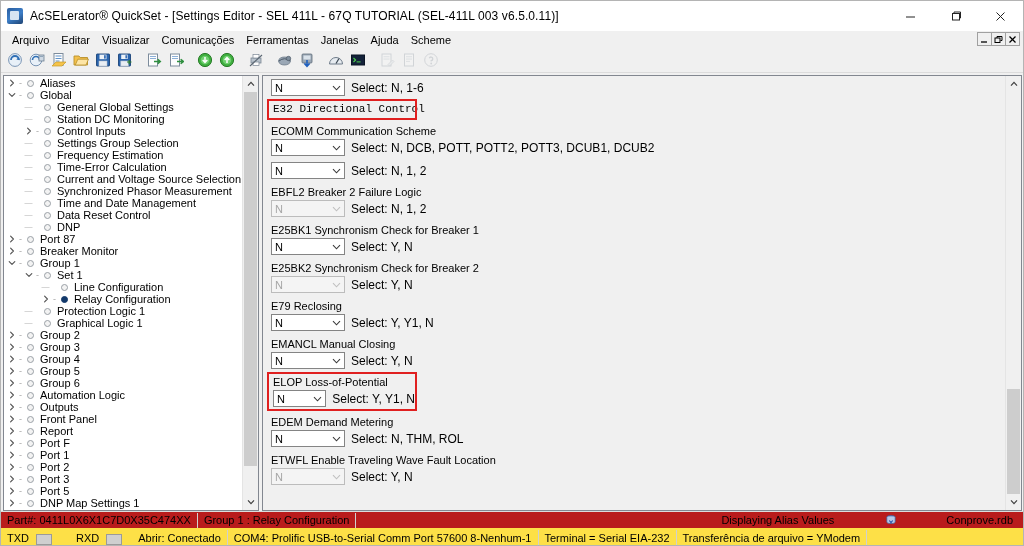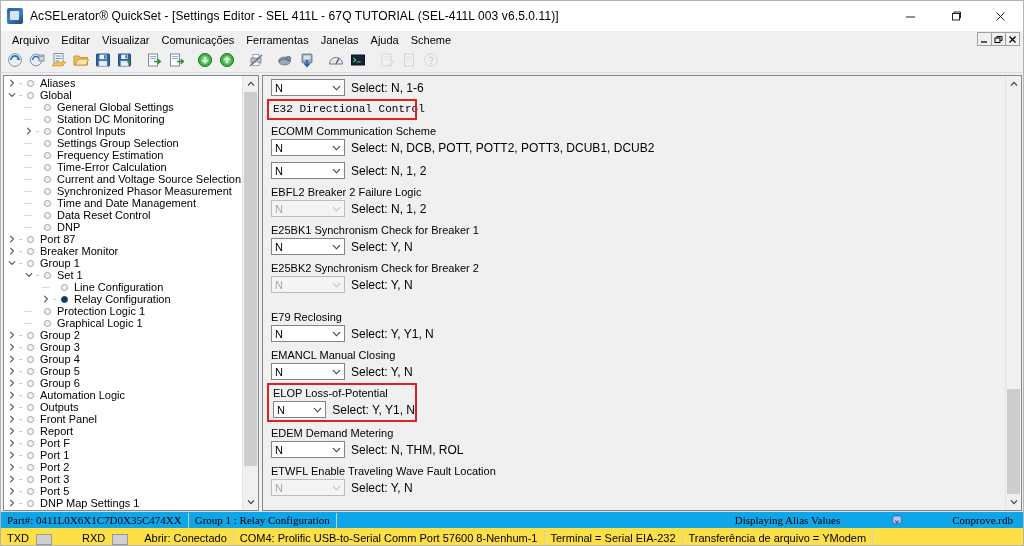--- a/index.html
+++ b/index.html
@@ -225,25 +225,24 @@
   }
   .combo.disabled .carrow { color:#bcbcbc; }
   .sg-select {
     font-size: 12px; color:#000; white-space:nowrap;
     padding-left: 6px;
   }
 
   
   .statusbar1 {
     height: 17px; min-height:17px;
-    background:#0ea5e9;
+    background:#b91c1c;
     display:flex; align-items:center;
     border-top:1px solid #dcdcdc;
     position: relative;
-    font-family: Liberation Serif, serif;
   }
   .statusbar2 {
     height: 17px; min-height:17px;
     background:#fde047;
     display:flex; align-items:flex-end;
     position: relative;
   }
   .sb-cell {
     height:15px; display:flex; align-items:center;
     padding: 0 6px;
@@ -956,21 +955,21 @@
                 <span class="cval">N</span>
                 <span class="carrow">
                   <svg width="9" height="6" viewBox="0 0 9 6">
                     <path d="M1 1.2 L4.5 4.8 L8 1.2" fill="none" stroke="#c0c0c0" stroke-width="1.1"></path>
                   </svg>
                 </span>
               </div>
               <div class="sg-select">Select: Y, N</div>
             </div>
           </div>
-          <div class="setting-group" style="margin-top: 16px;">
+          <div class="setting-group" style="margin-top: 5px;">
             <div class="sg-label">E79  Reclosing</div>
             <div class="sg-row">
               <div class="combo">
                 <span class="cval">N</span>
                 <span class="carrow">
                   <svg width="9" height="6" viewBox="0 0 9 6">
                     <path d="M1 1.2 L4.5 4.8 L8 1.2" fill="none" stroke="#3a3a3a" stroke-width="1.1"></path>
                   </svg>
                 </span>
               </div>
@@ -1064,21 +1063,21 @@
             <path d="M4.3 6.5 L6 8.6 L7.7 6.5" fill="none" stroke="#1f4fa8" stroke-width="1.1"></path>
           </svg>
       </span>
       <div class="sb-cell nb" style="padding-left:0">Conprove.rdb</div>
     </div>
   </div>
 
   <div class="statusbar2">
     <div class="sb-cell nb" style="padding-right:2px">TXD</div>
     <span class="led"></span>
-    <div class="sb-cell nb" style="padding-left:30px; padding-right:2px">RXD</div>
+    <div class="sb-cell nb" style="padding-left:24px; padding-right:2px">RXD</div>
     <span class="led"></span>
     <div style="width:10px"></div>
     <div class="sb-cell">Abrir: Conectado</div>
     <div class="sb-cell">COM4: Prolific USB-to-Serial Comm Port  57600  8-Nenhum-1</div>
     <div class="sb-cell">Terminal = Serial EIA-232</div>
     <div class="sb-cell">Transferência de arquivo = YModem</div>
   </div>
 
 </div>
 

